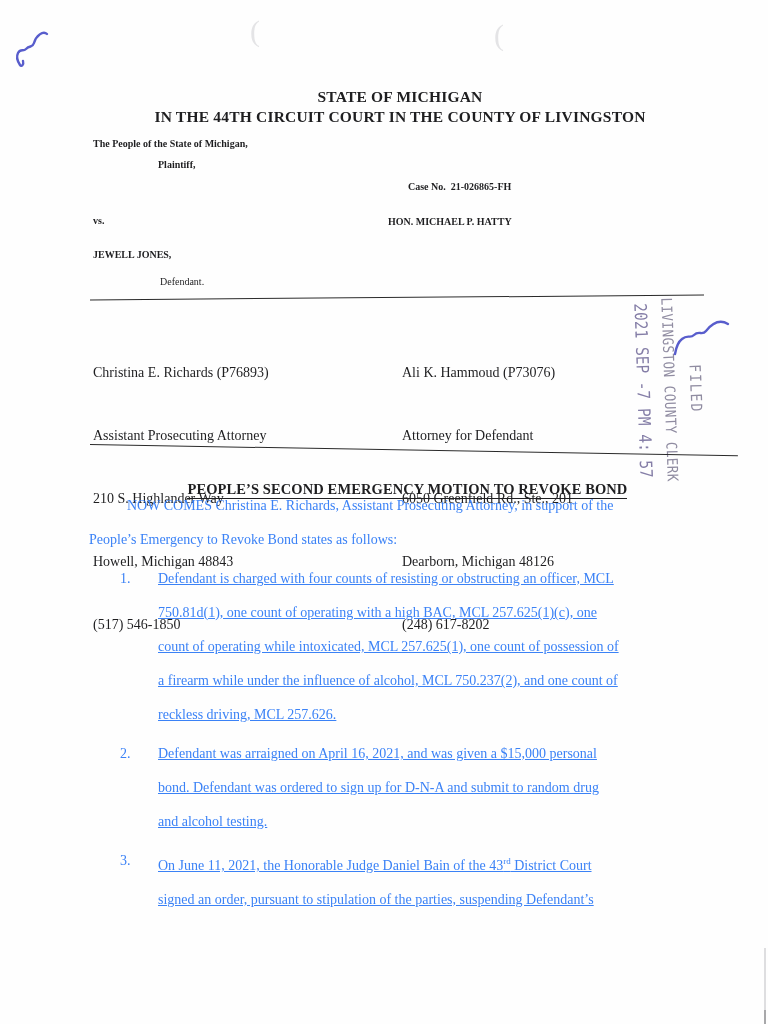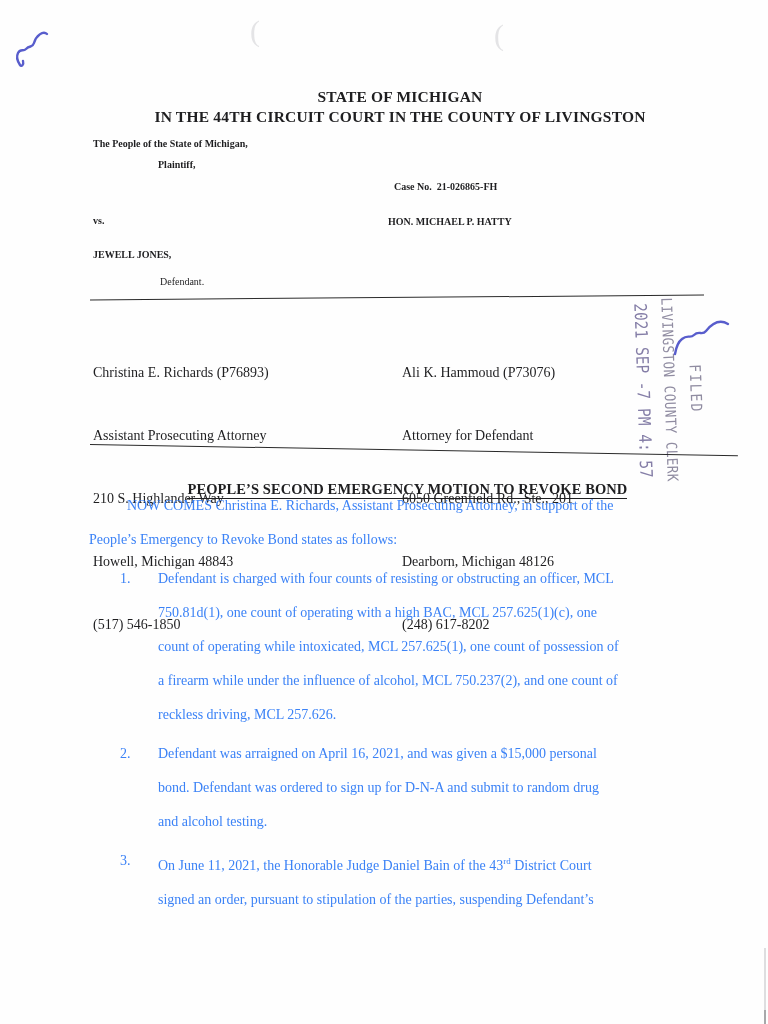--- a/index.html
+++ b/index.html
@@ -19,21 +19,21 @@
   .rule{position:absolute; background:#2a2a2a; height:1.4px;}
 
   .doc-title{font-size:14.5px; font-weight:bold; letter-spacing:.1px;}
   .doc-title span{border-bottom:1.6px solid #1e1e20; padding-bottom:1px;}
 
   .bodycopy{position:absolute; left:89px; top:489px; width:612px;
             font-size:14px; line-height:34px; color:#3b82f6;}
   .intro .l1{padding-left:38px;}
   .item{display:flex; margin-top:5px;}
   .item .num{width:69px; padding-left:31px; box-sizing:border-box; flex:none;}
-  .item .lines{flex:1;}
+  .item .lines{flex:1;text-decoration:underline;}
   .line{white-space:nowrap;}
   sup{font-size:9px; vertical-align:6px;}
 
   
   .stamp{position:absolute; left:541px; top:350px; width:240px; height:80px;
          transform:rotate(88deg) scale(1,1.18); transform-origin:50% 50%;
          font-family:"DejaVu Sans Mono", monospace; text-align:center;
          color:#87839a; opacity:.92;}
   .stamp .s1{font-size:13px; letter-spacing:2px; line-height:22px;}
   .stamp .s2{font-size:12.5px; letter-spacing:.5px; line-height:21px;}
@@ -55,21 +55,21 @@
 
   <svg class="pen" style="left:10px; top:24px;" width="48" height="52" viewBox="0 0 48 52">
     <path d="M37,10 C33,6 26,12 24,19 C22.5,24 20,21 16,25 C13,28 11,24 8,29 C6,33 8,38 10,41 C11.5,43 14,41 13,37" fill="none" stroke="#585dcc" stroke-width="2.4" stroke-linecap="round"></path>
   </svg>
 
   <div class="abs center court-header" style="top:88px;">STATE OF MICHIGAN</div>
   <div class="abs center court-header" style="top:108px;">IN THE 44TH CIRCUIT COURT IN THE COUNTY OF LIVINGSTON</div>
 
   <div class="abs caption b" style="left:93px; top:138px;">The People of the State of Michigan,</div>
   <div class="abs caption b" style="left:158px; top:159px;">Plaintiff,</div>
-  <div class="abs caption b" style="left:394px; top:181px;">Case No.  21-026865-FH</div>
+  <div class="abs caption b" style="left:408px; top:181px;">Case No.  21-026865-FH</div>
   <div class="abs caption b" style="left:93px; top:215px;">vs.</div>
   <div class="abs caption b" style="left:388px; top:216px;text-align:center;">HON. MICHAEL P. HATTY</div>
   <div class="abs caption b" style="left:93px; top:249px;font-family:Liberation Serif, serif;">JEWELL JONES,</div>
   <div class="abs caption" style="left:160px; top:276px;">Defendant.</div>
 
   <div class="rule" style="left:90px; top:297px; width:614px; transform:rotate(-0.45deg);"></div>
 
   <div class="abs atty" style="left:93px; top:320px;">
     <div class="line">Christina E. Richards (P76893)</div>
     <div class="line">Assistant Prosecuting Attorney</div>

